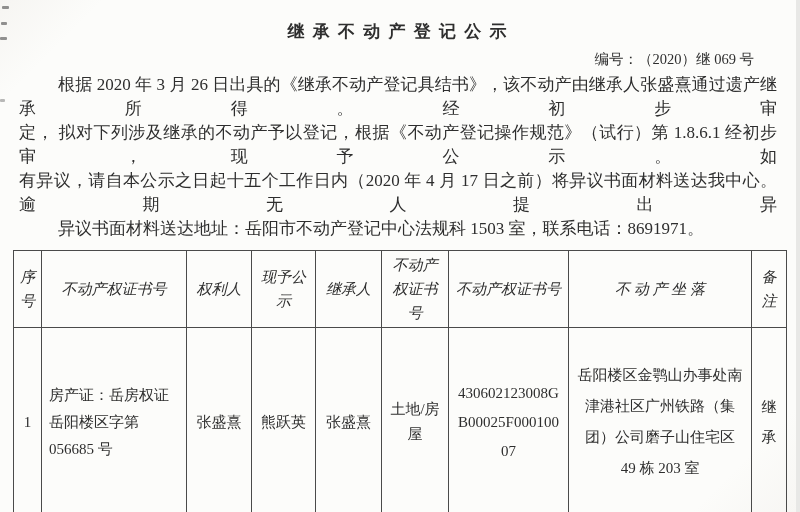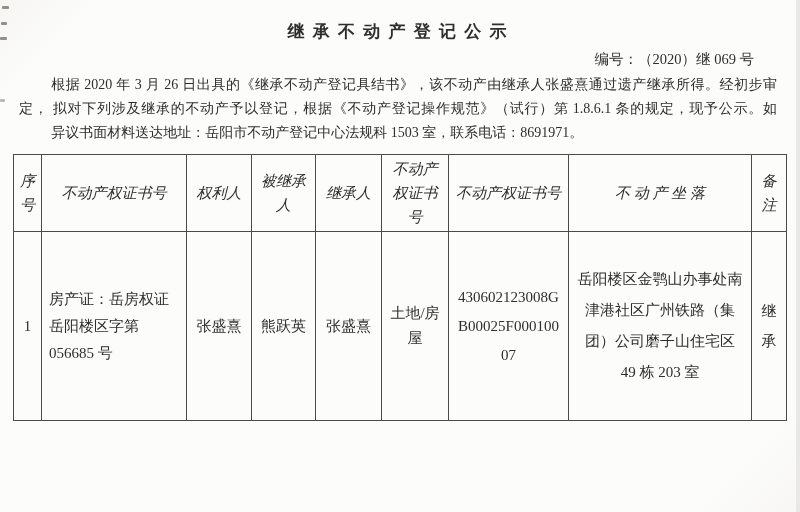--- a/index.html
+++ b/index.html
@@ -33,21 +33,21 @@
     letter-spacing: 2px;
   }
   .doc-number {
     margin-top: 7px;
     padding-right: 42px;
     text-align: right;
     font-size: 14.5px;
   }
   .body-text {
     margin: 4px 19px 0 19px;
-    font-size: 14px;
+    font-size: 17px;
     line-height: 24px;
   }
   .body-line { white-space: nowrap; }
   .fill { text-align: justify; text-align-last: justify; white-space: normal; }
   .indent { text-indent: 2.3em; }
 
   table.register {
     border-collapse: collapse;
     table-layout: fixed;
     width: 773px;
@@ -80,42 +80,43 @@
   <span class="mark m2"></span>
   <span class="mark m3"></span>
   <span class="mark m4"></span>
 
   <h1 class="title">继 承 不 动 产 登 记 公 示</h1>
 
   <div class="doc-number">编号：（2020）继 069 号</div>
 
   <div class="body-text">
     <div class="body-line fill indent">根据 2020 年 3 月 26 日出具的《继承不动产登记具结书》，该不动产由继承人张盛熹通过遗产继承所得。经初步审</div>
-    <div class="body-line fill">定， 拟对下列涉及继承的不动产予以登记，根据《不动产登记操作规范》（试行）第 1.8.6.1 条的规定，现予公示。如</div>
+    <div class="body-line fill">定， 拟对下列涉及继承的不动产予以登记，根据《不动产登记操作规范》（试行）第 1.8.6.1 经初步审，现予公示。如</div>
+    <div class="body-line fill">有异议，请自本公示之日起十五个工作日内（2020 年 4 月 17 日之前）将异议书面材料送达我中心。逾期无人提出异</div>
     <div class="body-line indent">异议书面材料送达地址：岳阳市不动产登记中心法规科 1503 室，联系电话：8691971。</div>
   </div>
 
   <table class="register">
     <colgroup>
       <col style="width:28px">
       <col style="width:145px">
       <col style="width:65px">
       <col style="width:64px">
       <col style="width:66px">
       <col style="width:67px">
       <col style="width:120px">
       <col style="width:183px">
       <col style="width:35px">
     </colgroup>
     <thead>
       <tr>
         <th>序号</th>
         <th>不动产权证书号</th>
         <th>权利人</th>
-        <th>被继承人</th>
+        <th>现予公示</th>
         <th>继承人</th>
         <th>不动产权证书号</th>
         <th>不动产权证书号</th>
         <th>不 动 产 坐 落</th>
         <th>备注</th>
       </tr>
     </thead>
     <tbody>
       <tr>
         <td>1</td>

